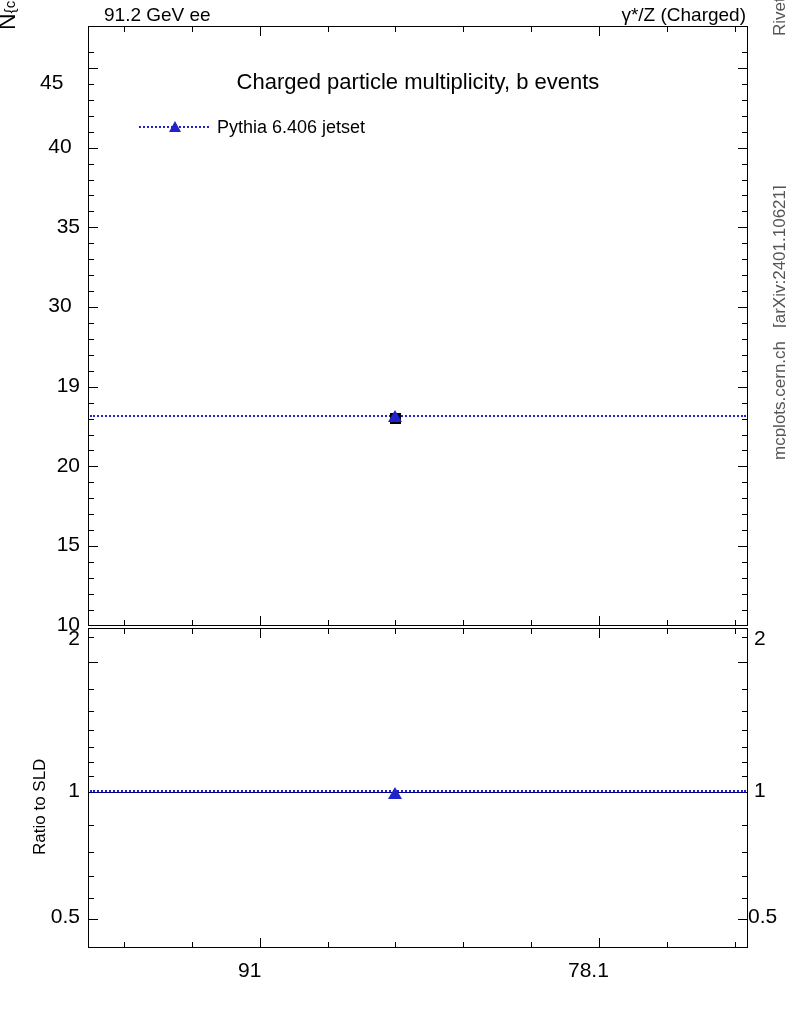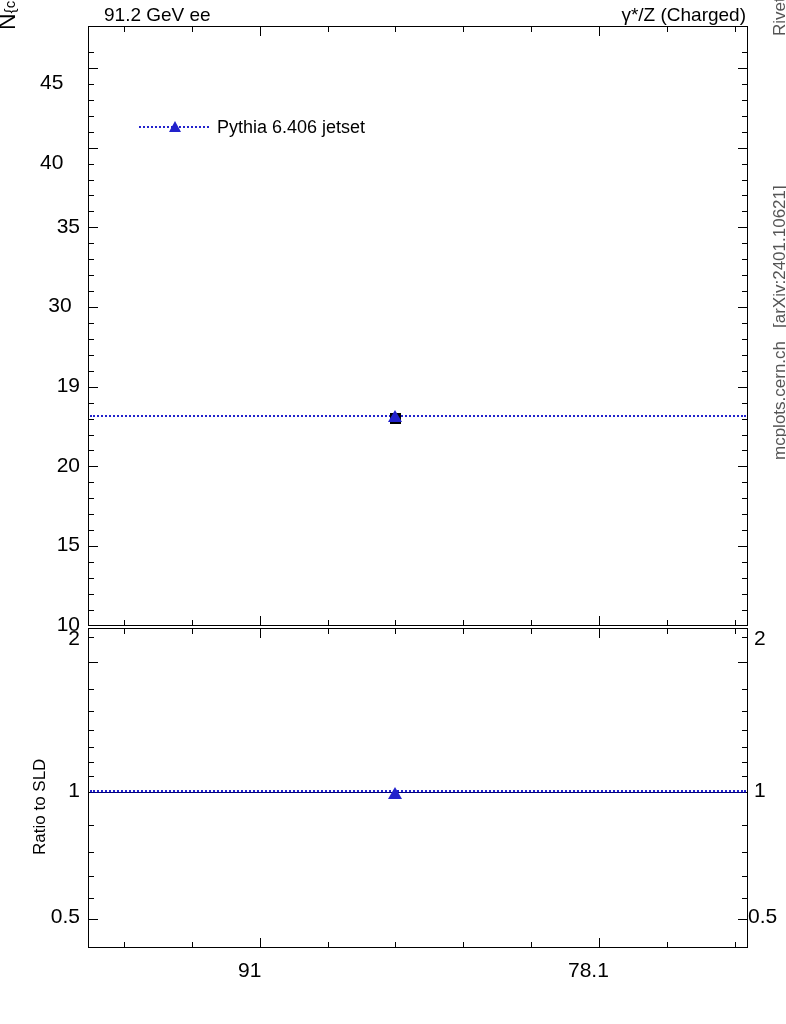--- a/index.html
+++ b/index.html
@@ -215,20 +215,21 @@
   <div id="ylabel-main">
     <span>N</span><span class="sub">{charged}</span>
   </div>
 
   <div class="rside" id="rside-top">Rivet 4.1.0, 100k events</div>
   <div class="rside" id="rside-mid">[arXiv:2401.10621]</div>
   <div class="rside" id="rside-bot">mcplots.cern.ch</div>
 
   <div id="main-frame">
 
+    <div id="plot-title">Charged particle multiplicity, b events</div>
 
     <div id="legend">
       <div class="legend-row">
         <div class="legend-marker">
           <div class="lm-dash"></div>
           <div class="lm-tri"></div>
         </div>
         <span>Pythia 6.406 jetset</span>
       </div>
     </div>
@@ -334,21 +335,21 @@
     <div class="tick tick-xts" style="left:645.5px"></div>
 
     <div class="hline" style="top:387.7px"></div>
 
     <div class="pt-square" style="left:306.3px; top:390.6px"></div>
     <div class="pt-tri" style="left:306.3px; top:390.0px"></div>
 
   </div>
 
   <div class="axis-label" style="left:40px; top:70px;  width:40px; text-align:left;">45</div>
-  <div class="axis-label" style="left:40px; top:134px; width:40px; text-align:left;margin-top:16px;">40</div>
+  <div class="axis-label" style="left:40px; top:134px; width:40px; text-align:center;">40</div>
   <div class="axis-label" style="left:40px; top:214px; width:40px; text-align:right;">35</div>
   <div class="axis-label" style="left:40px; top:293px; width:40px; text-align:center;">30</div>
   <div class="axis-label" style="left:40px; top:373px; width:40px; text-align:right;">19</div>
   <div class="axis-label" style="left:40px; top:453px; width:40px; text-align:right;">20</div>
   <div class="axis-label" style="left:40px; top:532px; width:40px; text-align:right;">15</div>
   <div class="axis-label" style="left:40px; top:612px; width:40px; text-align:right;">10</div>
 
   <div id="ratio-frame">
 
     <div class="tick tick-y" style="top:33px"></div>

